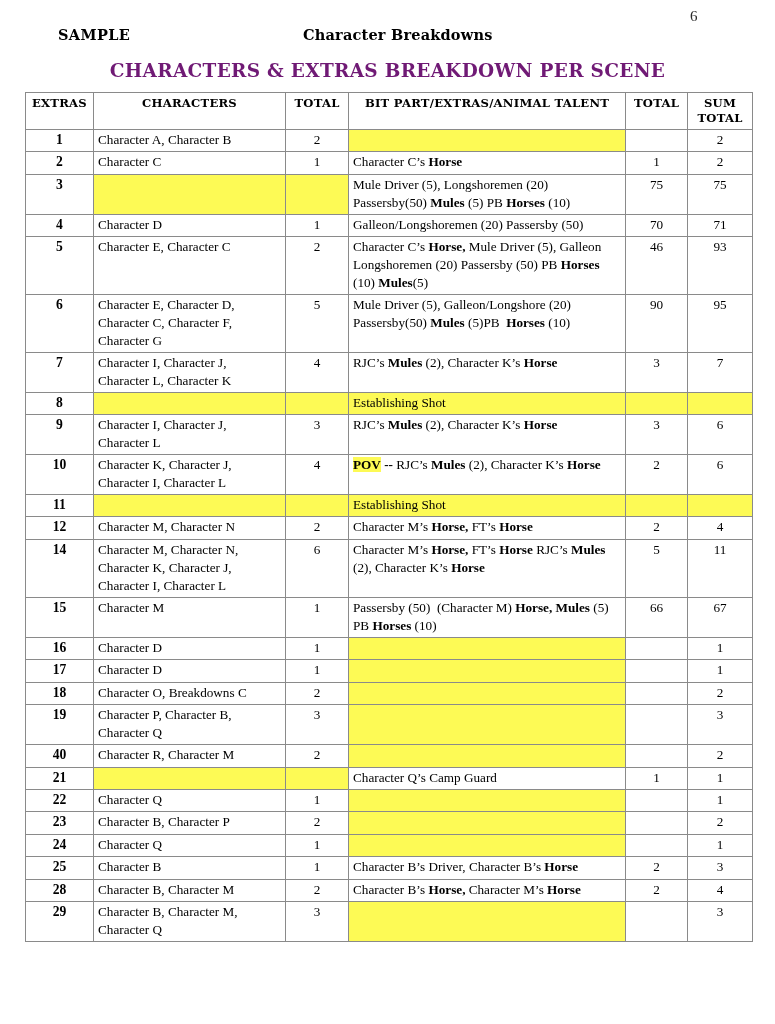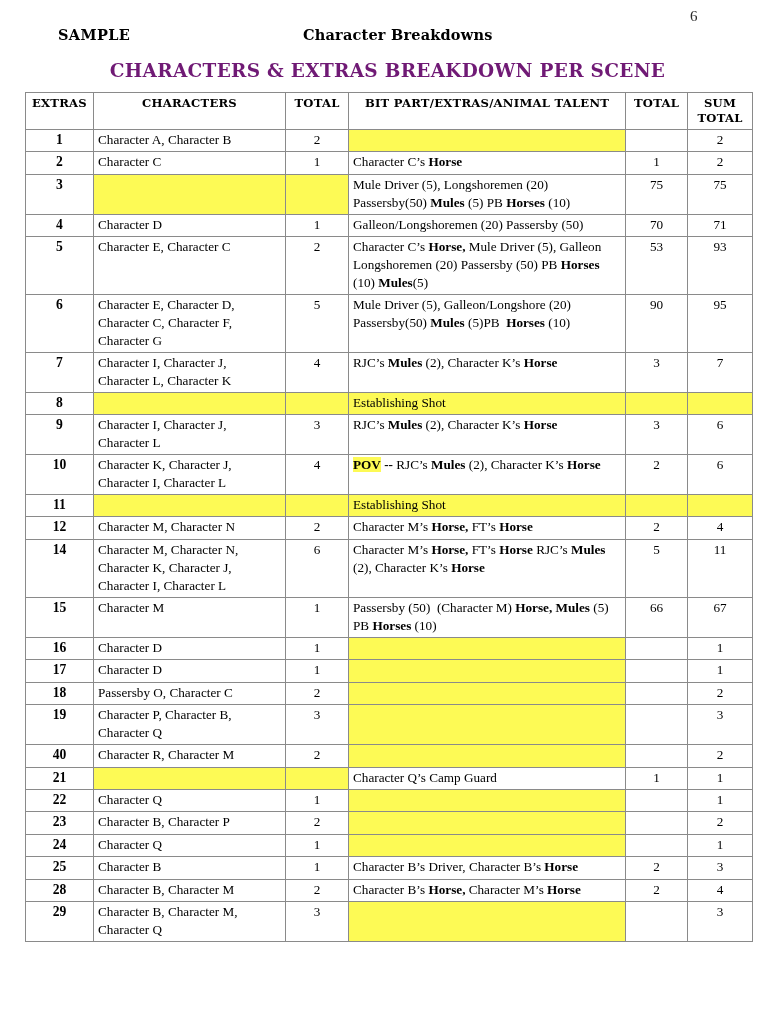--- a/index.html
+++ b/index.html
@@ -196,21 +196,21 @@
           <td class="num">1</td>
           <td class="bit">Galleon/Longshoremen (20) Passersby (50)</td>
           <td class="num">70</td>
           <td class="num">71</td>
         </tr>
         <tr>
           <td class="scene">5</td>
           <td class="chars">Character E, Character C</td>
           <td class="num">2</td>
           <td class="bit">Character C’s <b>Horse,</b> Mule Driver (5), Galleon Longshoremen (20) Passersby (50) PB <b>Horses</b> (10) <b>Mules</b>(5)</td>
-          <td class="num">53</td>
+          <td class="num">46</td>
           <td class="num">93</td>
         </tr>
         <tr>
           <td class="scene">6</td>
           <td class="chars">Character E, Character D, Character C, Character F, Character G</td>
           <td class="num">5</td>
           <td class="bit">Mule Driver (5), Galleon/Longshore (20) Passersby(50) <b>Mules</b> (5)PB&nbsp; <b>Horses</b> (10)</td>
           <td class="num">90</td>
           <td class="num">95</td>
         </tr>
@@ -289,21 +289,21 @@
         <tr>
           <td class="scene">17</td>
           <td class="chars">Character D</td>
           <td class="num">1</td>
           <td class="bit hl">&nbsp;</td>
           <td class="num"></td>
           <td class="num">1</td>
         </tr>
         <tr>
           <td class="scene">18</td>
-          <td class="chars">Passersby O, Character C</td>
+          <td class="chars">Character O, Breakdowns C</td>
           <td class="num">2</td>
           <td class="bit hl">&nbsp;</td>
           <td class="num"></td>
           <td class="num">2</td>
         </tr>
         <tr>
           <td class="scene">19</td>
           <td class="chars">Character P, Character B, Character Q</td>
           <td class="num">3</td>
           <td class="bit hl">&nbsp;</td>

